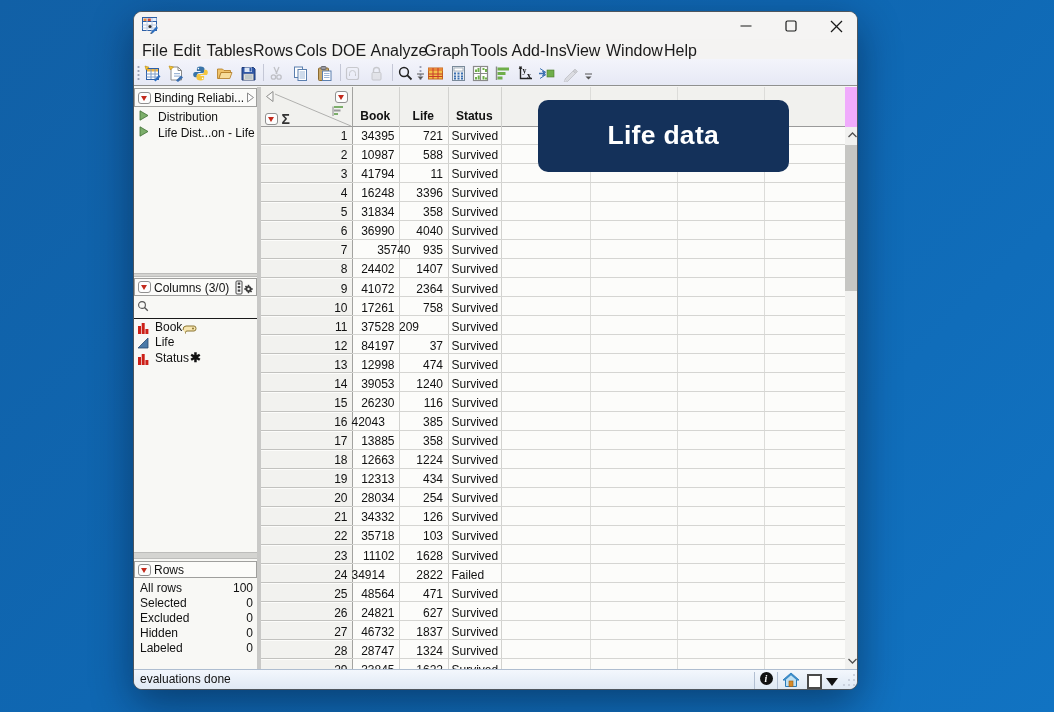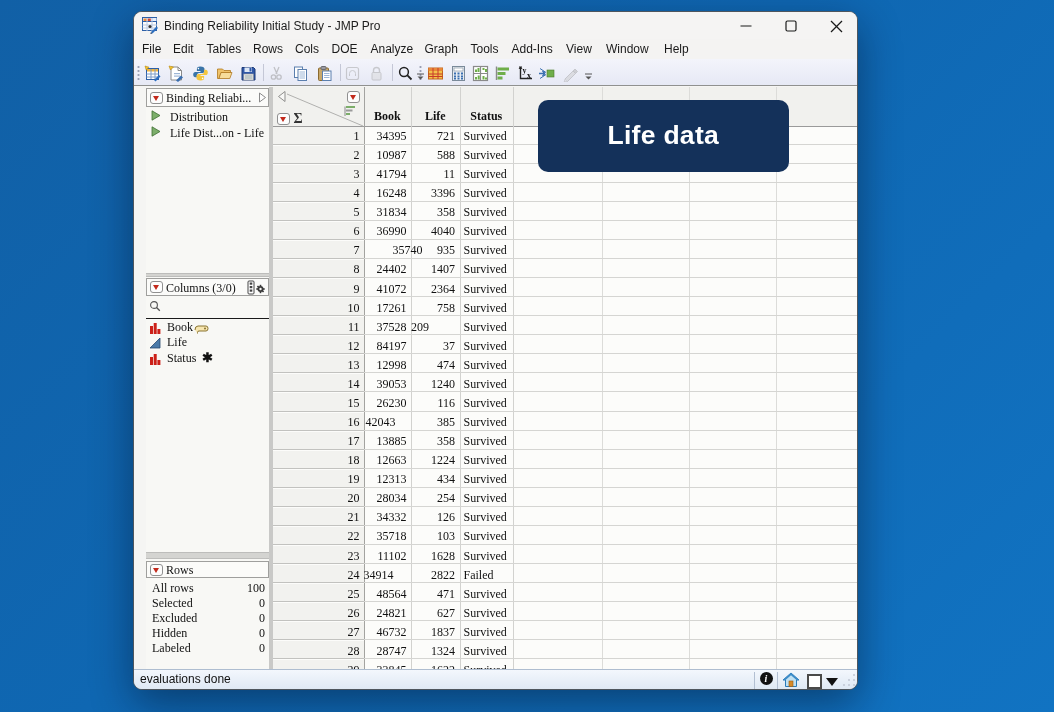--- a/index.html
+++ b/index.html
@@ -1,23 +1,23 @@
 <!DOCTYPE html>
 <html><head><meta charset="utf-8">
 <style>
 *{margin:0;padding:0;box-sizing:border-box;}
 html,body{width:1054px;height:712px;overflow:hidden;}
 body{font-family:"Liberation Sans",sans-serif;background:linear-gradient(135deg,#1160a6 0%,#0f67b2 45%,#1173c2 100%);position:relative;}
 .abs{position:absolute;}
 #win{position:absolute;left:133px;top:11px;width:725px;height:679px;background:#f5f5f3;border-radius:9px;border:1px solid #4e565e;box-shadow:0 14px 42px rgba(0,10,30,.45);overflow:hidden;}
 #title{position:absolute;left:0;top:0;width:100%;height:27px;background:#f5f4f3;}
 #menub{position:absolute;left:0;top:27px;width:100%;height:20px;background:#f4f3f2;}
-#menub span{position:absolute;top:3px;font-size:12px;color:#1a1a1a;}
+#menub span{position:absolute;top:3px;font-size:16px;color:#1a1a1a;}
 #toolb{position:absolute;left:0;top:47px;width:100%;height:27px;background:linear-gradient(#f3f4fb,#e6e9f5);border-bottom:1px solid #90918f;}
-#content{position:absolute;left:12px;top:75px;width:100%;height:582px;background:#fca5a5;font-family:Liberation Serif, serif;}
+#content{position:absolute;left:0;top:75px;width:100%;height:582px;background:#f0abfc;}
 #status{position:absolute;left:0;top:657px;width:100%;height:22px;background:linear-gradient(#f3f7fd,#dde7f3);border-top:1px solid #aebdd0;font-size:12px;color:#111;}
 .phead{position:absolute;background:#fbfbf9;border:1px solid #9f9f9d;}
 .rbtn{position:absolute;width:13px;height:12px;background:#fdfdfd;border:1px solid #909090;border-radius:3px;}
 .rbtn:after{content:"";position:absolute;left:2px;top:3px;width:0;height:0;border-left:3.5px solid transparent;border-right:3.5px solid transparent;border-top:5px solid #c32a1c;}
 .t12{font-size:12px;color:#111;position:absolute;white-space:nowrap;}
 .sep{position:absolute;width:1px;background:#c4c7d6;top:5px;height:17px;}
 .grip{position:absolute;width:3px;top:6px;height:15px;background-image:radial-gradient(circle,#9aa0b4 1px,transparent 1.2px);background-size:3px 4px;}
 </style></head><body>
 
 <div id="win">
@@ -29,21 +29,20 @@
 <line x1="0.5" y1="8" x2="15" y2="8" stroke="#b9c9e2"></line>
 <line x1="0.5" y1="11" x2="15" y2="11" stroke="#b9c9e2"></line>
 <line x1="5" y1="1" x2="5" y2="14" stroke="#b9c9e2"></line>
 <line x1="10" y1="1" x2="10" y2="14" stroke="#b9c9e2"></line>
 <rect x="1.5" y="1.5" width="3" height="2.5" fill="#e98c3a"></rect>
 <rect x="5.8" y="1.5" width="3" height="2.5" fill="#d04a3a"></rect>
 <circle cx="8" cy="9.5" r="1.6" fill="#333"></circle>
 <path d="M9 15 L14.5 9.5 L16 11 L10.5 16.5 Z" fill="#2d6fc0"></path>
 <path d="M9 15 L8.3 17 L10.4 16.4 Z" fill="#1a3a66"></path>
 </svg>
-<div class="t12" style="left:30px;top:7px;color:#1c1c1c">Binding Reliability Initial Study - JMP Pro</div>
 <svg class="abs" style="left:600px;top:0" width="116" height="27" viewBox="0 0 116 27">
 <line x1="6.5" y1="14" x2="17.5" y2="14" stroke="#1a1a1a" stroke-width="1.2"></line>
 <rect x="52" y="9" width="10" height="10" rx="1.5" fill="none" stroke="#1a1a1a" stroke-width="1.2"></rect>
 <line x1="97" y1="9" x2="108" y2="20" stroke="#1a1a1a" stroke-width="1.2"></line>
 <line x1="108" y1="9" x2="97" y2="20" stroke="#1a1a1a" stroke-width="1.2"></line>
 </svg>
 </div>
 <div id="menub">
 <span style="left:8px">File</span>
 <span style="left:39px">Edit</span>

